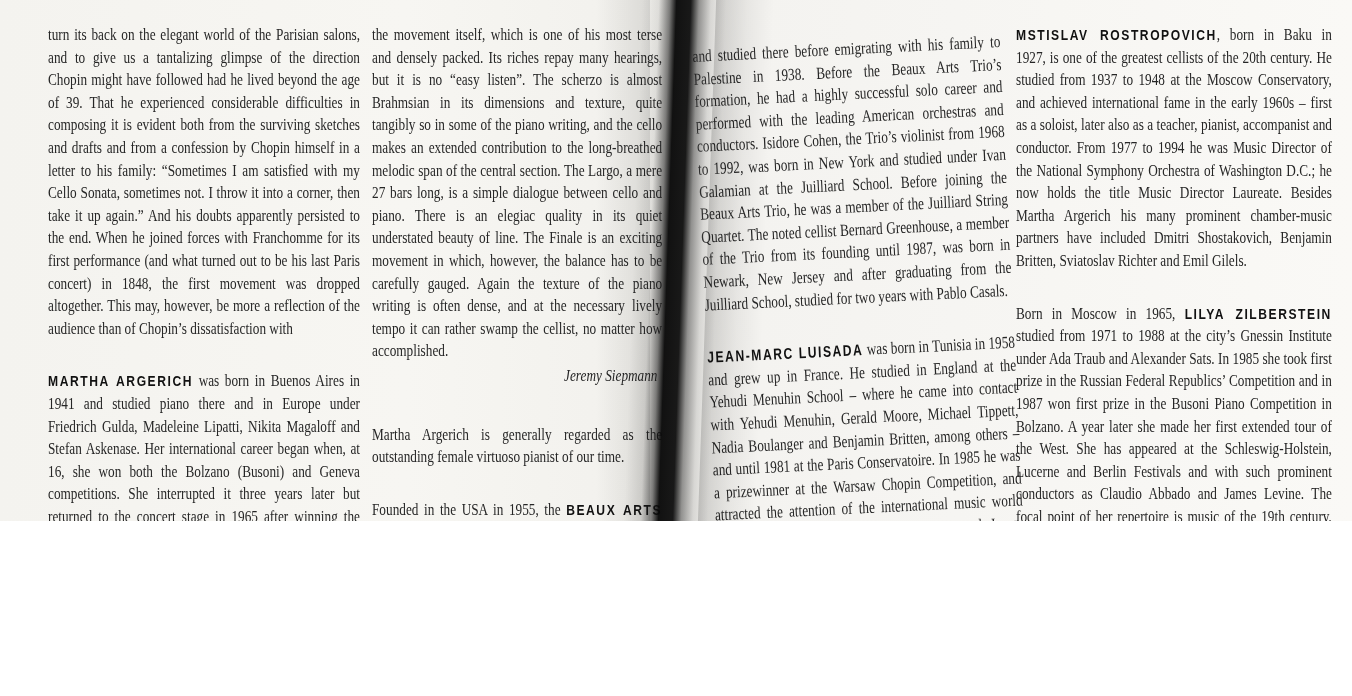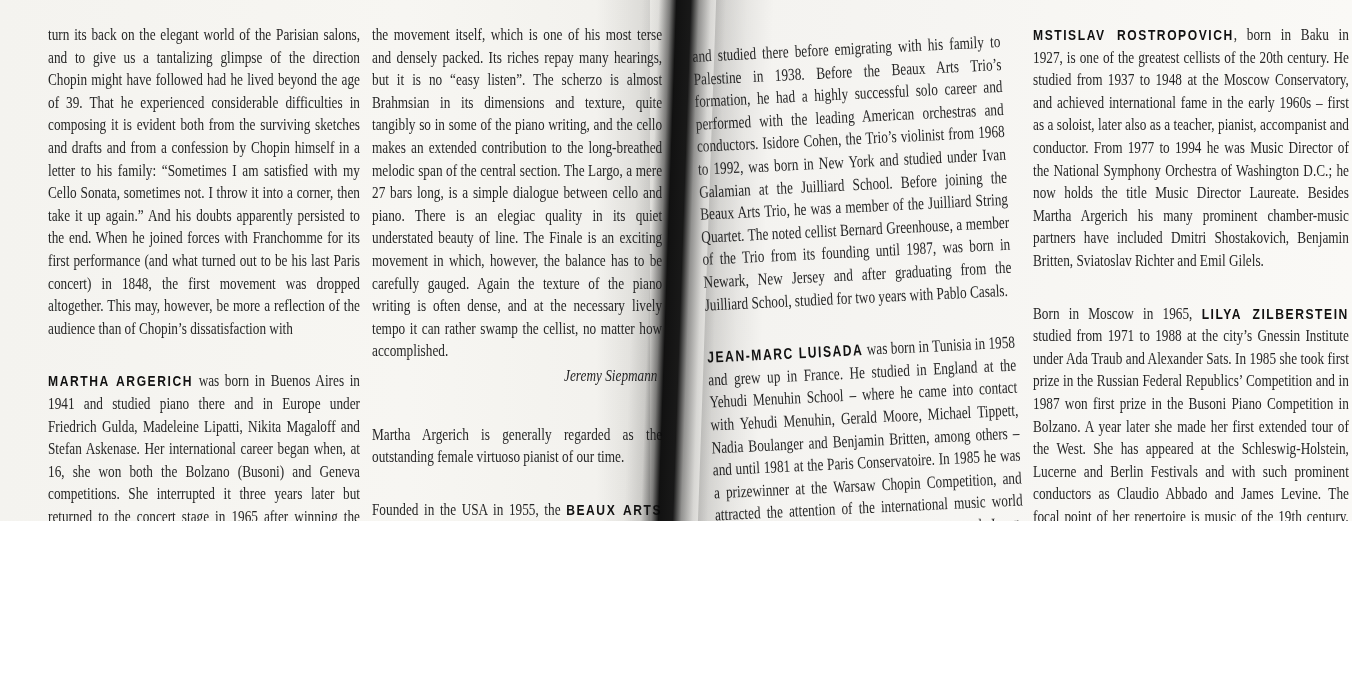--- a/index.html
+++ b/index.html
@@ -6,21 +6,21 @@
   .spread{
     position:relative;width:1352px;height:521px;overflow:hidden;
     background:linear-gradient(90deg,#f4f3ef 0%,#f7f6f2 30%,#f2f1ed 47%,#f4f3f0 56%,#faf9f6 100%);
     font-family:"Liberation Serif",serif;color:#262626;
   }
   .col{position:absolute;}
   .col-inner{transform-origin:0 0;}
   #c1{left:48px;top:24px;width:312px;}
   #c2{left:372px;top:24px;width:290px;}
   #c3{left:692px;top:46px;width:308px;}
-  #c4{left:1016px;top:24px;width:316px;margin-left:17px;}
+  #c4{left:1016px;top:24px;width:316px;}
   #c1 .col-inner{width:400px;transform:scaleX(0.78);}
   #c2 .col-inner{width:372px;transform:scaleX(0.78);}
   #c3 .col-inner{width:395px;transform:rotate(-2.8deg) scaleX(0.78);}
   #c4 .col-inner{width:405px;transform:scaleX(0.78);}
   .para{margin:0;font-size:17px;line-height:22.6px;text-align:justify;}
   .para + .para{margin-top:30px;}
   .byline{margin-top:2px !important;text-align:right;font-style:italic;padding-right:6px;}
   .byline + .para{margin-top:36px;}
   .sc{font-family:"Liberation Sans",sans-serif;font-weight:700;font-size:15.5px;letter-spacing:2px;color:#111111;}
   .it{font-style:italic;}

